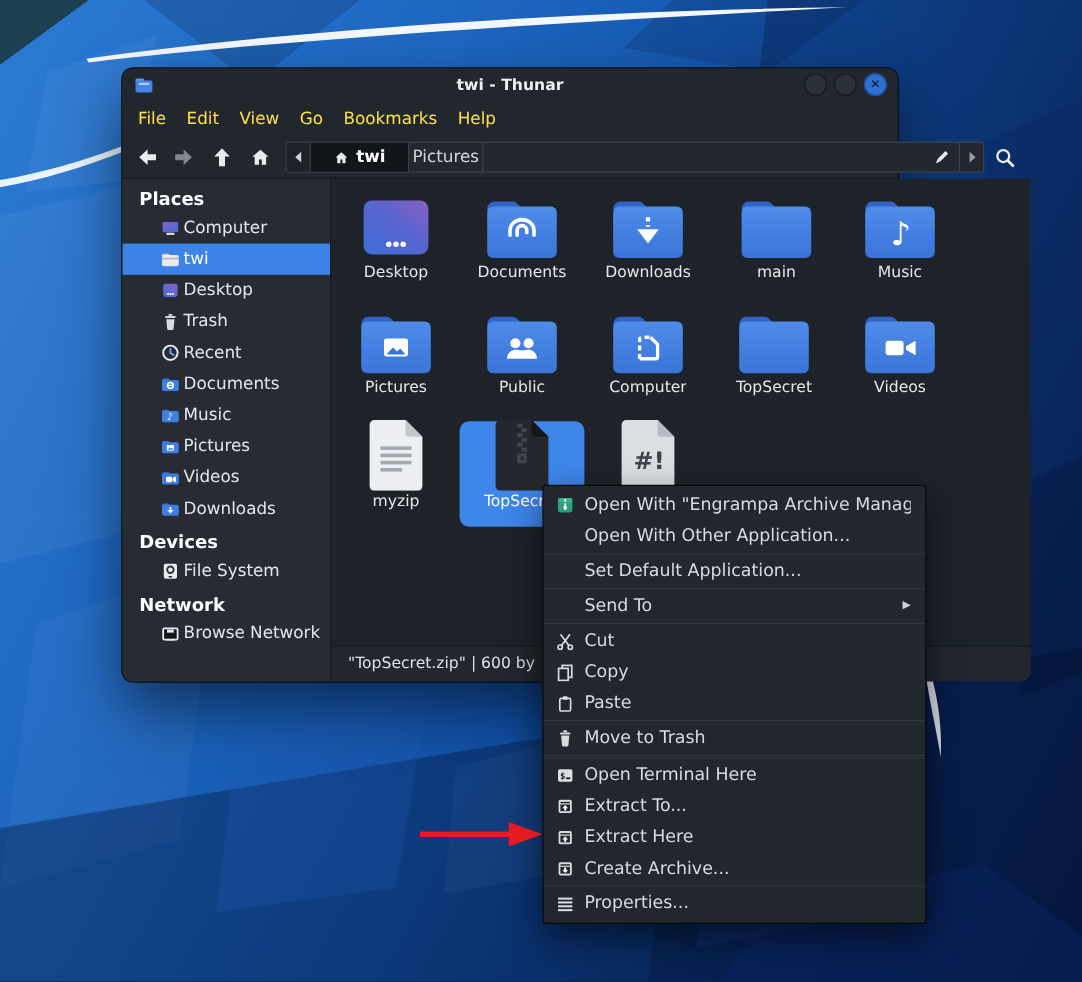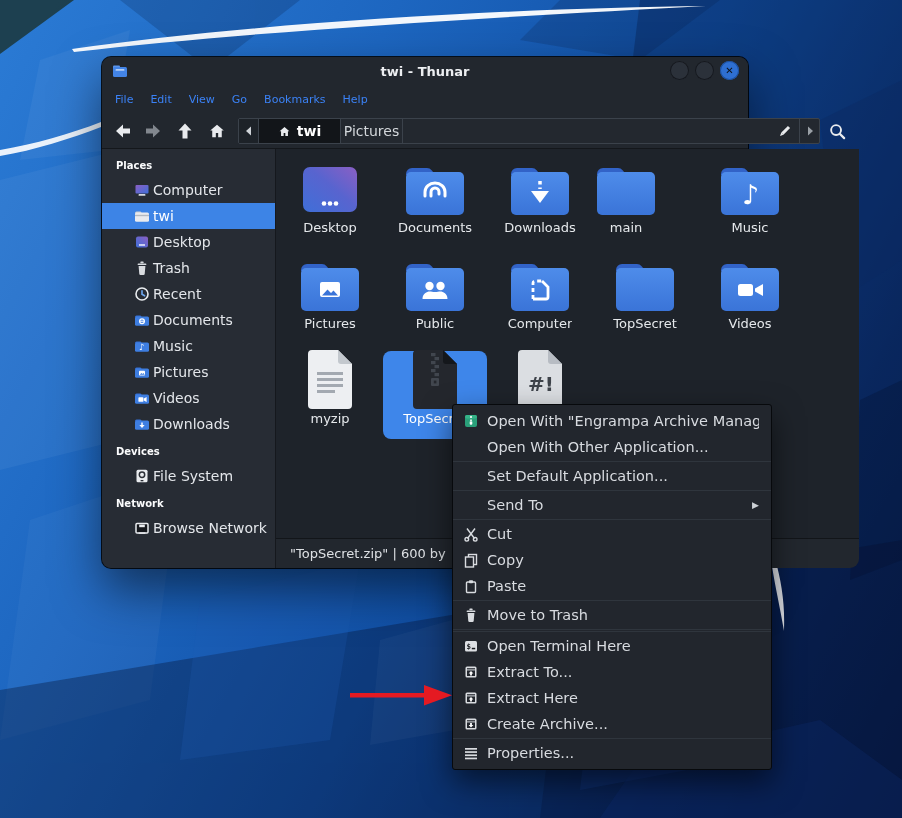--- a/index.html
+++ b/index.html
@@ -14,40 +14,40 @@
     border-radius:9px;box-shadow:0 0 0 1px rgba(0,0,0,.85),0 22px 48px rgba(0,0,0,.5);z-index:10;}
   .titlebar{position:relative;height:28px;display:flex;align-items:center;background:#22272e;border-radius:9px 9px 0 0;}
   .win-icon{position:absolute;left:10px;top:6px;width:16px;height:16px;}
   .title{flex:1;text-align:center;font-size:13px;font-weight:bold;color:#eceef1;}
   .controls{position:absolute;right:9px;top:4px;display:flex;gap:6px;}
   .ctrl{width:19px;height:19px;border-radius:50%;background:#2b313a;box-shadow:inset 0 0 0 1px #15181e;
         display:flex;align-items:center;justify-content:center;font-size:10px;font-weight:bold;color:transparent;}
   .ctrl.close{background:#2e6fd2;color:#0d1218;box-shadow:inset 0 0 0 1px #1c4f9e;}
 
   .menubar{display:flex;align-items:center;height:28px;padding-left:13px;gap:17px;background:#22272e;}
-  .menu-label{font-size:11px;color:#3b82f6;}
+  .menu-label{font-size:14px;color:#fde047;}
 
   .toolbar{position:relative;height:36px;background:#22272e;border-bottom:1px solid #14171b;box-sizing:border-box;}
   .navbtn{position:absolute;top:5px;width:26px;height:26px;display:flex;align-items:center;justify-content:center;border-radius:4px;}
   .pathbar{position:absolute;left:136px;top:5px;width:582px;height:26px;display:flex;align-items:stretch;
     background:#23282f;border:1px solid #3b424b;border-radius:2px;box-sizing:border-box;}
   .pb-seg{display:flex;align-items:center;justify-content:center;box-sizing:border-box;}
   .pb-chev{width:20px;background:#1d2228;border-right:1px solid #3b424b;}
   .pb-crumb-active{width:82px;background:#121519;border-right:1px solid #3b424b;gap:6px;
      font-size:14px;font-weight:bold;color:#ffffff;}
   .pb-crumb{width:62px;border-right:1px solid #3b424b;font-size:14px;color:#d3d7db;}
   .pb-track{flex:1;}
   .pb-pencil{width:30px;}
   .pb-chev-r{width:20px;border-left:1px solid #3b424b;}
   .searchbtn{position:absolute;left:722px;top:5px;width:26px;height:26px;display:flex;align-items:center;justify-content:center;}
 
   .content{position:absolute;left:0;top:92px;width:757px;height:419px;}
   .sidebar{position:absolute;left:0;top:0;width:174px;height:419px;background:#272c34;
      border-right:1px solid #15181d;box-sizing:border-box;padding-top:6px;border-radius:0 0 0 9px;overflow:hidden;}
-  .sb-header{height:22px;line-height:22px;padding-left:14px;font-size:10px;font-weight:bold;color:#fbfcfd;}
+  .sb-header{height:22px;line-height:22px;padding-left:14px;font-size:15px;font-weight:bold;color:#fbfcfd;}
   .sb-header + .sb-header, .sb-items + .sb-header{margin-top:4px;}
   .sb-item{height:26px;display:flex;align-items:center;padding-left:32px;gap:3px;font-size:14px;color:#e3e6ea;}
   .sb-item.selected{background:#3d84e6;color:#ffffff;}
   .sb-item .ico{width:16px;height:16px;flex:none;display:flex;}
 
   .mainarea{position:absolute;left:174px;top:0;width:583px;height:389px;background:#1e232a;overflow:hidden;}
   .file-cell{position:absolute;width:104px;height:88px;display:flex;flex-direction:column;align-items:center;border-radius:8px;}
   .file-cell .icon-wrap{height:58px;display:flex;align-items:flex-end;justify-content:center;}
   .file-label{margin-top:2px;font-size:13px;color:#e5e8eb;max-width:100px;white-space:nowrap;overflow:hidden;}
   .file-cell.selected{background:#3e86ea;}
@@ -403,21 +403,21 @@
                   </defs>
                   <path d="M3,12 a6,6 0 0 1 6,-6 h15 a6,6 0 0 1 4.6,2.2 l4,4.8 h-29.6 z" fill="#3263c8"></path>
                   <rect x="3" y="10" width="58" height="43" rx="5" fill="url(#fg5)"></rect>
                   <path d="M32,19 v8" stroke="#fff" stroke-width="3.5" stroke-dasharray="3.5 3" fill="none"></path>
                   <polygon points="23,29 41,29 32,41" fill="#fff"></polygon>
                 </svg>
               </span>
             </div>
             <div class="file-label">Downloads</div>
           </div>
-          <div class="file-cell" style="left: 298px; top: 11px;">
+          <div class="file-cell" style="left: 319px; top: 11px;">
             <div class="icon-wrap">
               <span class="ico">
                 <svg width="64" height="56" viewBox="0 0 64 56">
                   <defs>
                     <linearGradient id="fg6" x1="0" y1="0" x2="0" y2="1">
                       <stop offset="0" stop-color="#4e8cea"></stop>
                       <stop offset="1" stop-color="#3a74d8"></stop>
                     </linearGradient>
                   </defs>
                   <path d="M3,12 a6,6 0 0 1 6,-6 h15 a6,6 0 0 1 4.6,2.2 l4,4.8 h-29.6 z" fill="#3263c8"></path>

